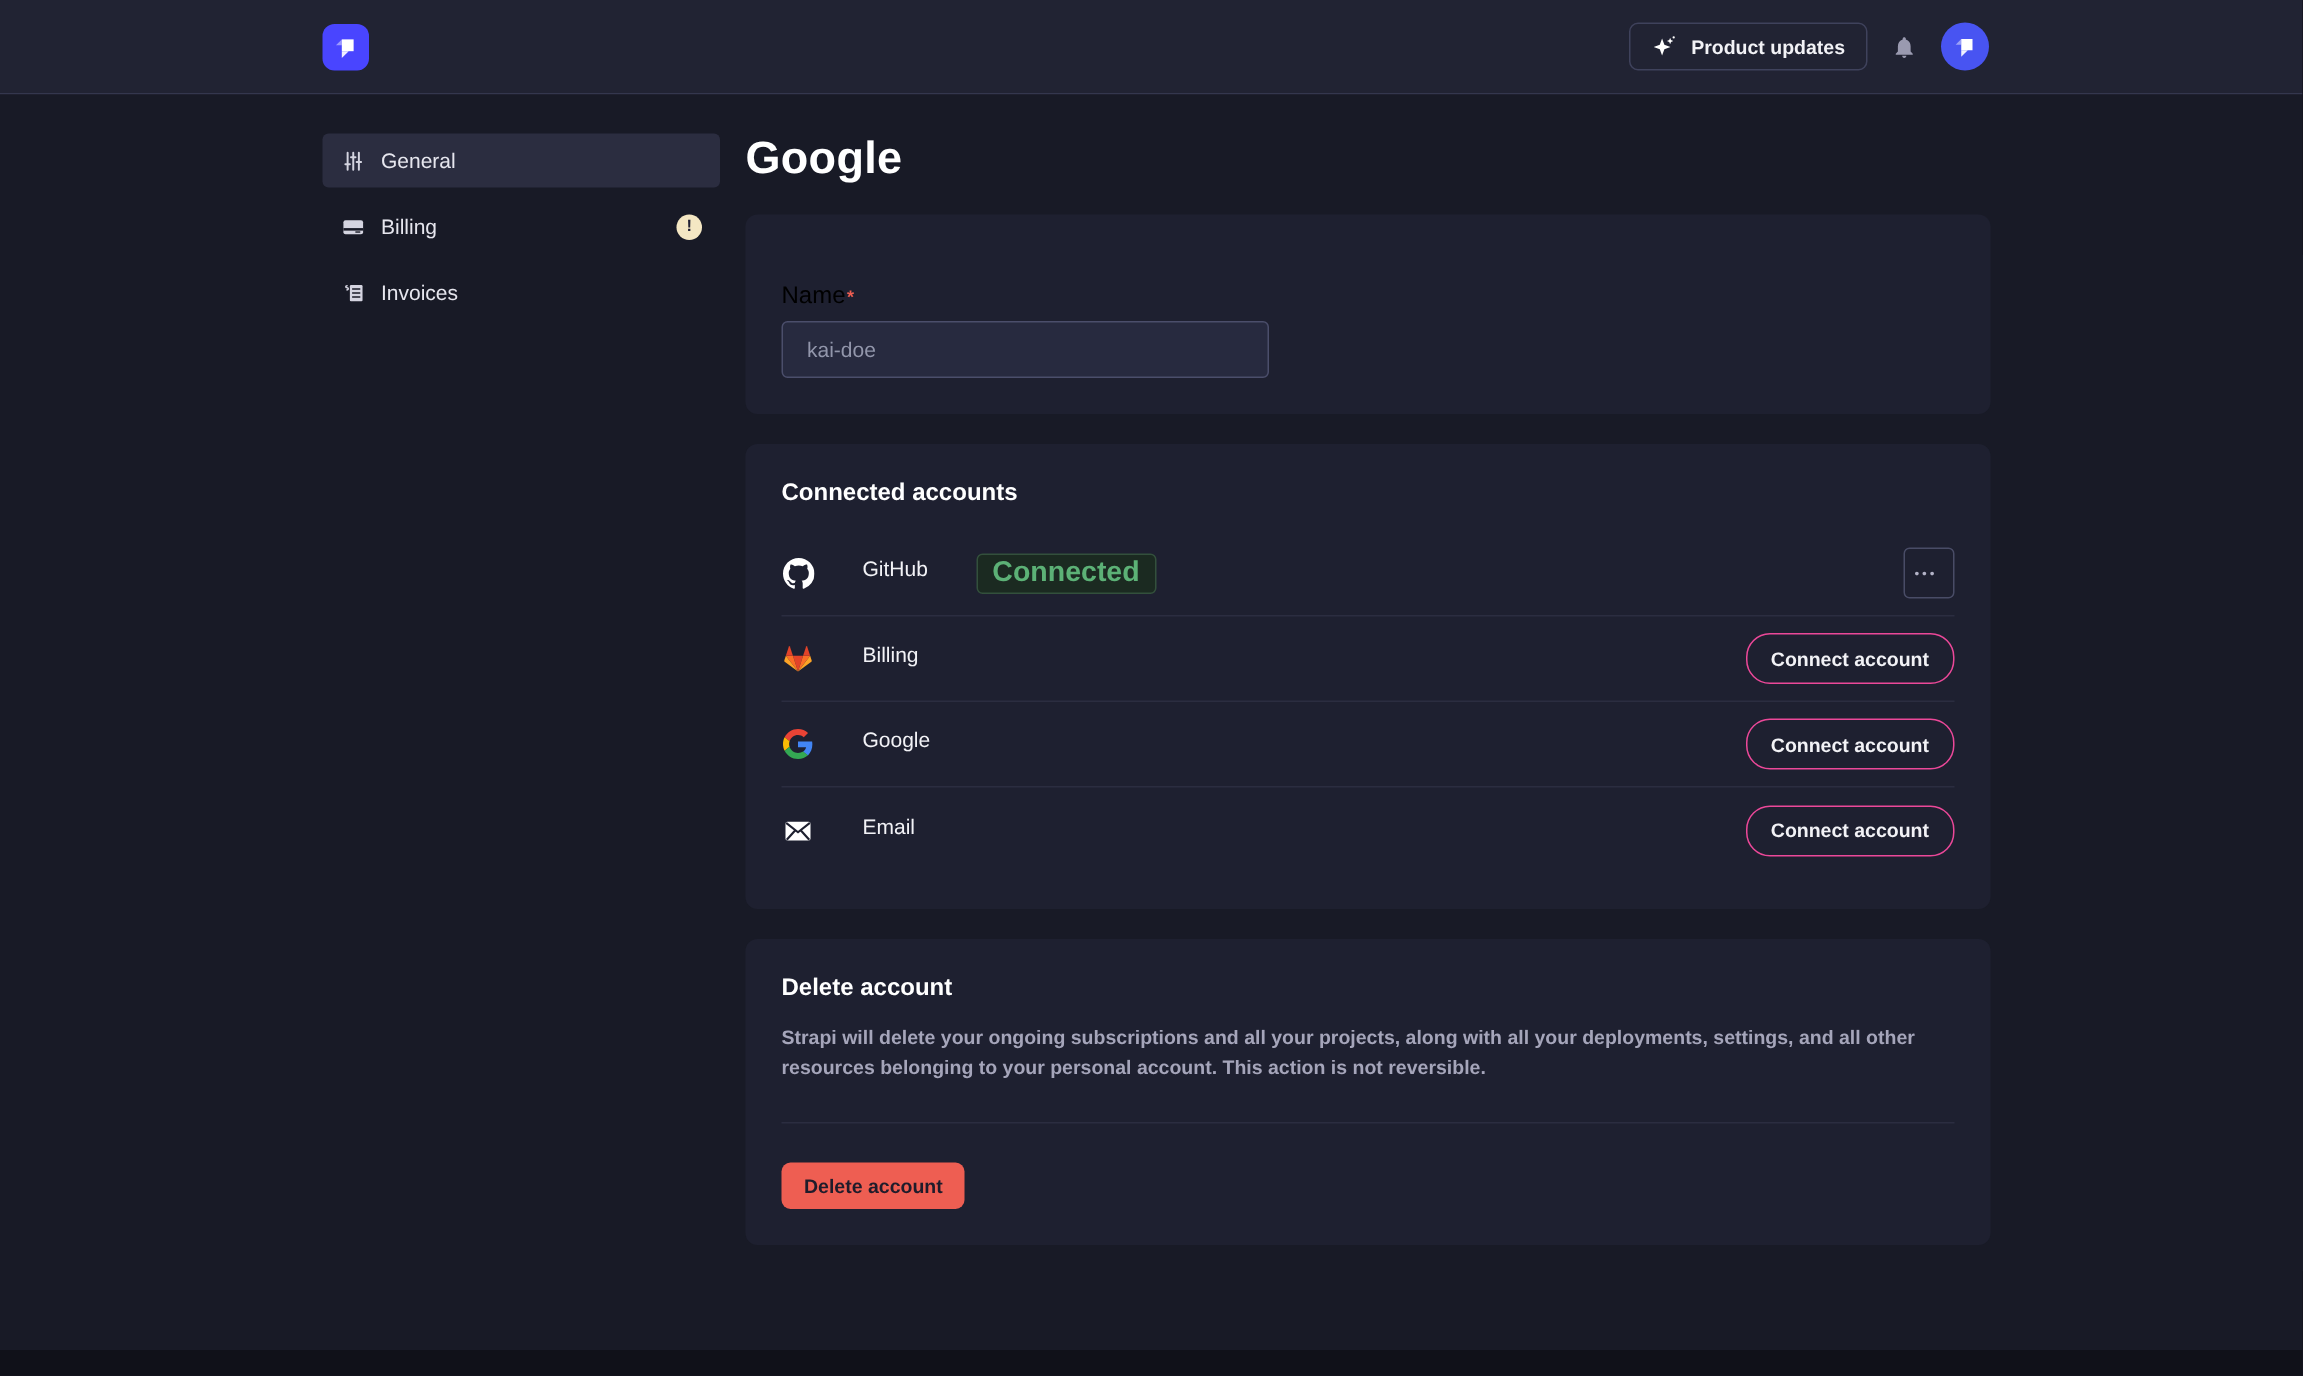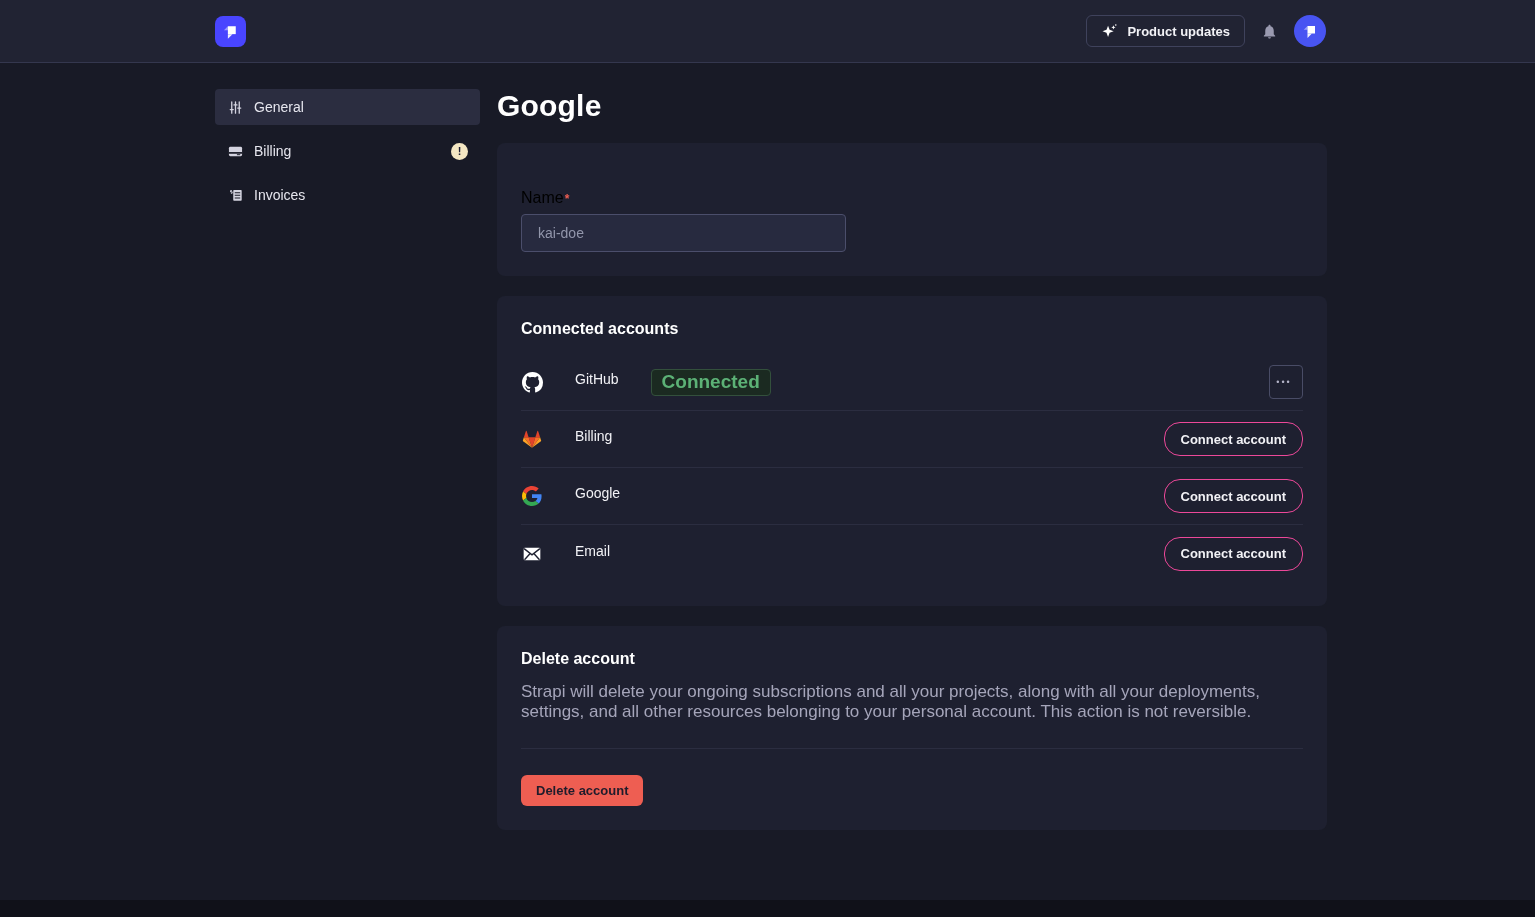--- a/index.html
+++ b/index.html
@@ -104,22 +104,22 @@
   .menu-btn {
     width:34px; height:34px;
     border:1px solid #494c66; border-radius:4px; background:transparent;
     color:#b3b3c7; font-size:9px; letter-spacing:2px;
     display:flex; align-items:center; justify-content:center; cursor:pointer;
     padding-left:2px;
   }
 
   
   .delete-desc {
-    font-size:17px; color:#a5a5ba; line-height:20px;
-    margin:14px 0 26px; max-width:792px;
+    font-size:13px; color:#a5a5ba; line-height:20px;
+    margin:14px 0 26px; max-width:792px;font-weight:bold;
   }
   .card-divider { border:0; border-top:1px solid #2b2d40; margin:0 0 26px; }
   .danger-btn {
     height:31px; padding:0 15px;
     background:#ee5e52; border:none; border-radius:6px;
     color:#1f1c2b; font-size:13px; font-weight:700; cursor:pointer;
     font-family:"Liberation Sans", sans-serif;
   }
 
   .footer-strip { height:17px; background:#101119; }

